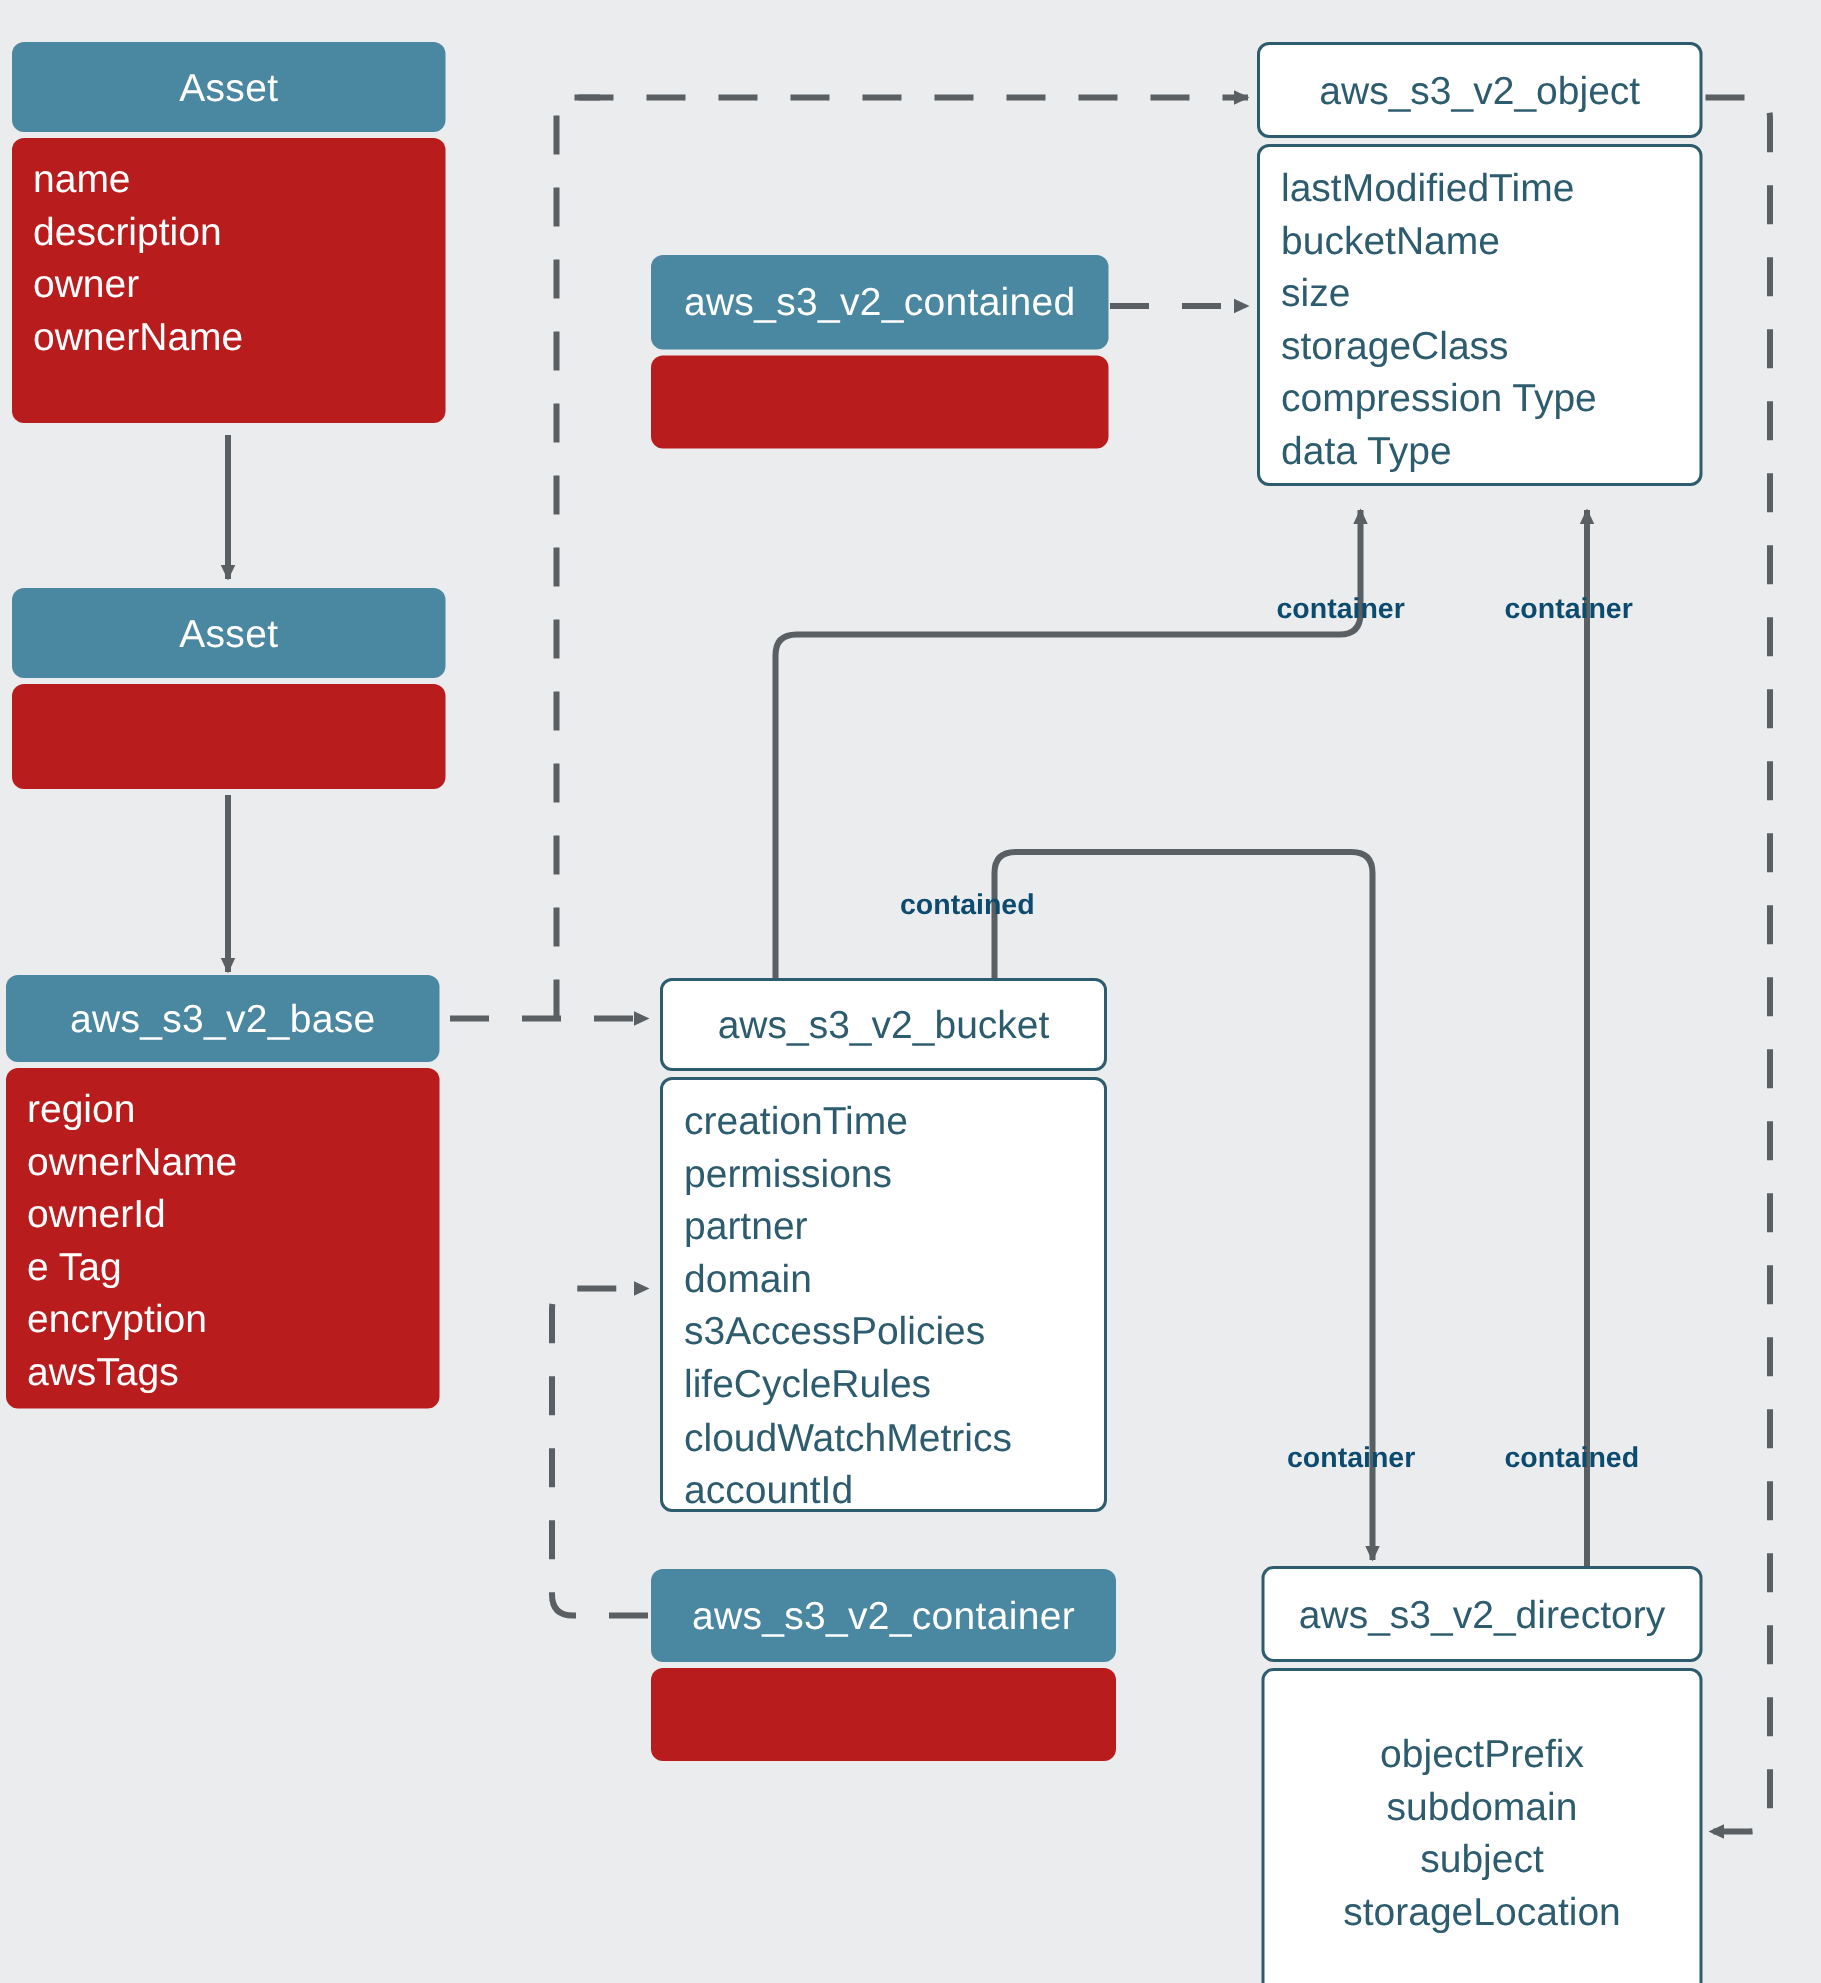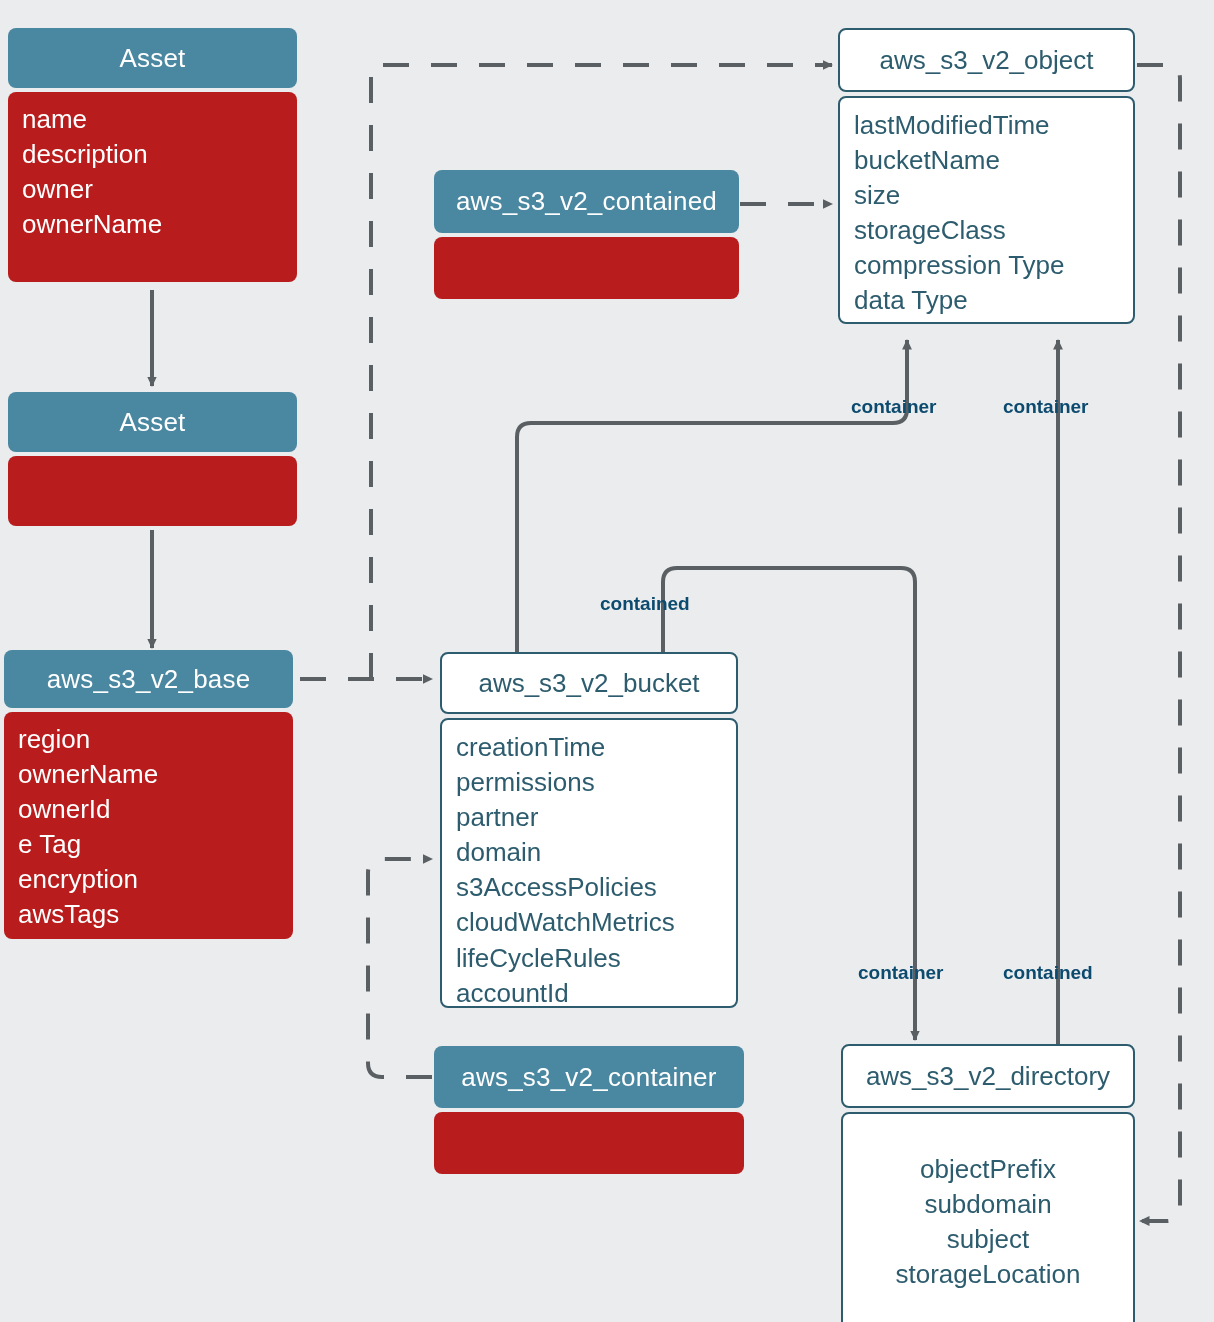--- a/index.html
+++ b/index.html
@@ -131,22 +131,22 @@
   </div>
 
   <div class="node white" style="left:440px;top:630px;width:298px;">
     <div class="hdr" style="height:62px;">aws_s3_v2_bucket</div>
     <div class="body" style="height:290px;">
       <div class="attr">creationTime</div>
       <div class="attr">permissions</div>
       <div class="attr">partner</div>
       <div class="attr">domain</div>
       <div class="attr">s3AccessPolicies</div>
+      <div class="attr">lifeCycleRules</div>
       <div class="attr">cloudWatchMetrics</div>
-      <div class="attr">lifeCycleRules</div>
       <div class="attr">accountId</div>
     </div>
   </div>
 
   <div class="node white" style="left:841px;top:1022px;width:294px;">
     <div class="hdr" style="height:64px;">aws_s3_v2_directory</div>
     <div class="body" style="height:218px;padding-top:38px;text-align:center;">
       <div class="attr">objectPrefix</div>
       <div class="attr">subdomain</div>
       <div class="attr">subject</div>

